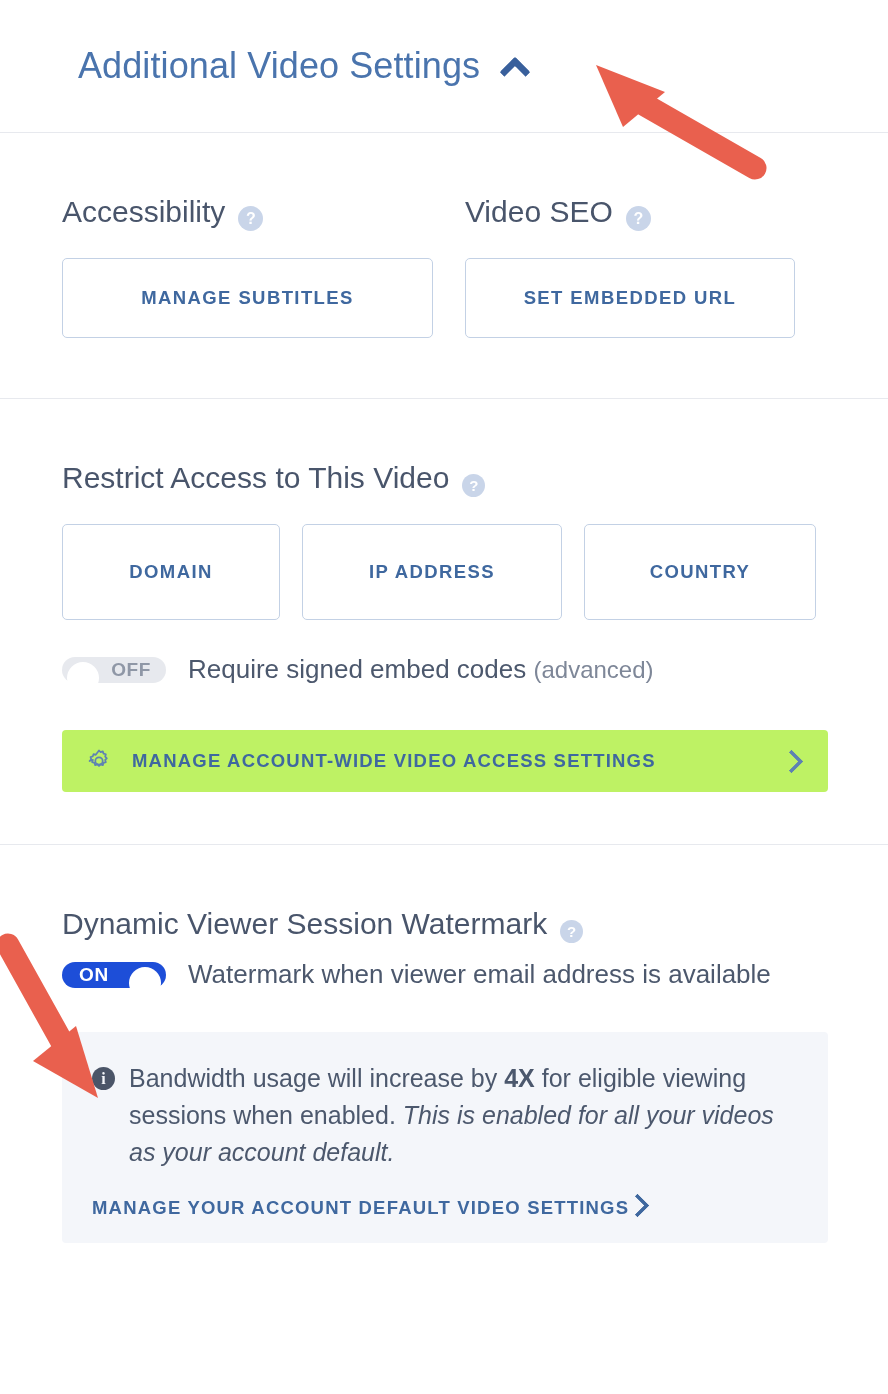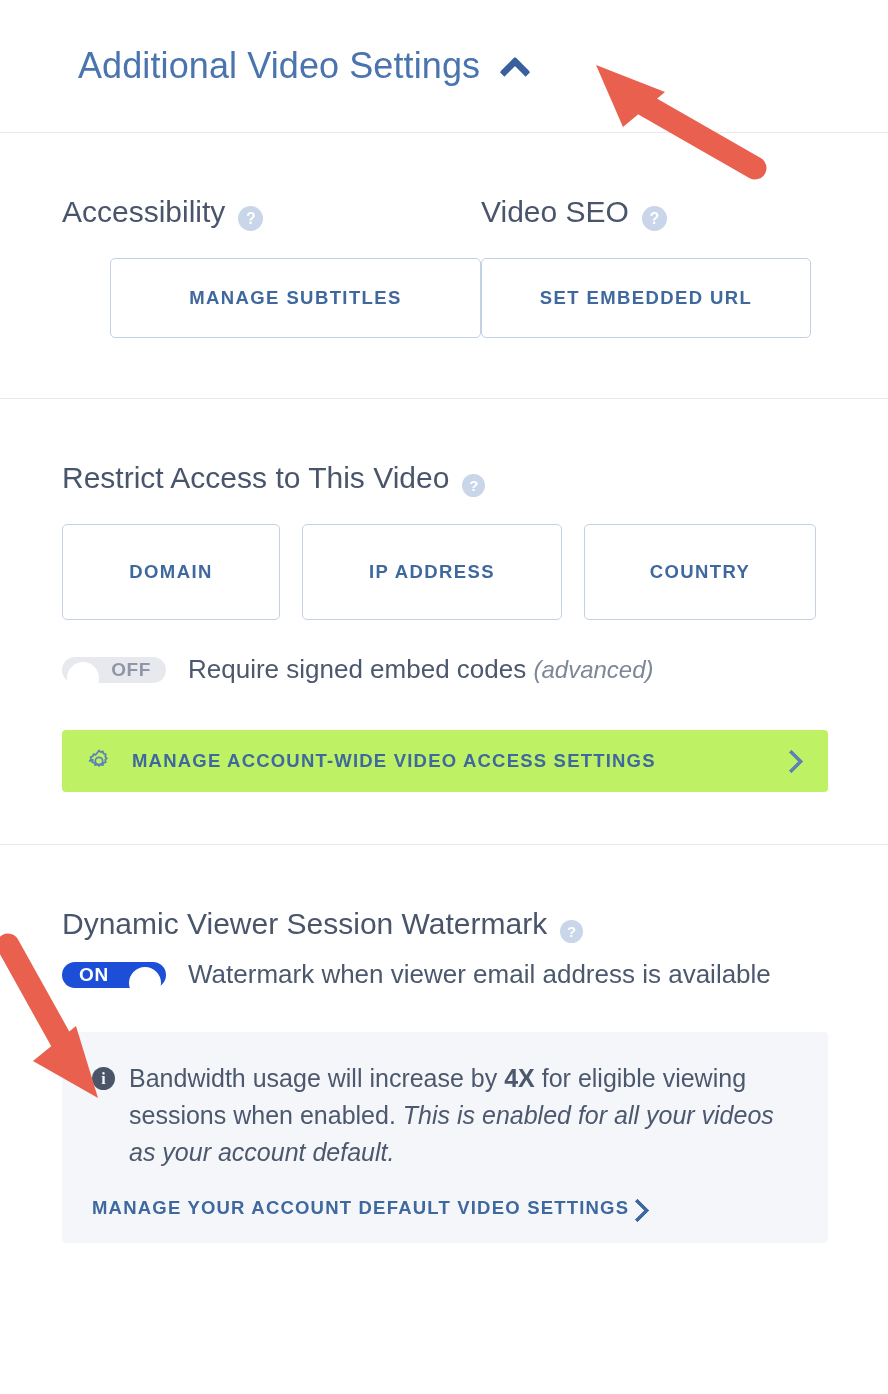--- a/index.html
+++ b/index.html
@@ -118,21 +118,21 @@
     font-weight: 700;
     letter-spacing: 1.4px;
     height: 80px;
     display: inline-flex;
     align-items: center;
     justify-content: center;
     cursor: pointer;
     box-sizing: border-box;
     white-space: nowrap;
   }
-  .btn-manage-subtitles { width: 371px; margin-left: 48px; }
+  .btn-manage-subtitles { width: 371px; }
   .btn-set-url { width: 330px; }
 
   .restrict-buttons {
     display: flex;
     gap: 22px;
   }
   .btn-restrict { width: 218px; height: 96px; }
   .btn-restrict.wide { width: 260px; }
   .btn-restrict.country { width: 232px; }
 
@@ -192,21 +192,20 @@
     font-weight: 700;
     letter-spacing: .6px;
     color: #ffffff;
   }
   .toggle-label {
     font-size: 26px;
     color: #4c586d;
     white-space: nowrap;
   }
   .toggle-label .advanced {
-    font-style: italic;
     color: #7e8798;
     font-size: 24px;
   }
 
   
   .banner-link {
     margin-top: 45px;
     height: 62px;
     background: #bef264;
     border-radius: 4px;
@@ -266,21 +265,21 @@
   .info-text {
     font-size: 25px;
     line-height: 37px;
     color: #4c586d;
   }
   .info-text b { font-weight: 700; margin-top: 24px; }
   .info-text i { font-style: italic; }
   .info-cta {
     margin-top: 26px;
     display: inline-flex;
-    align-items: flex-end;
+    align-items: flex-start;
     cursor: pointer;
   }
   .info-cta .label {
     font-size: 18.5px;
     font-weight: 700;
     letter-spacing: 1.2px;
     color: #3f689f;
     white-space: nowrap;
   }
   .info-cta .chev-right {

